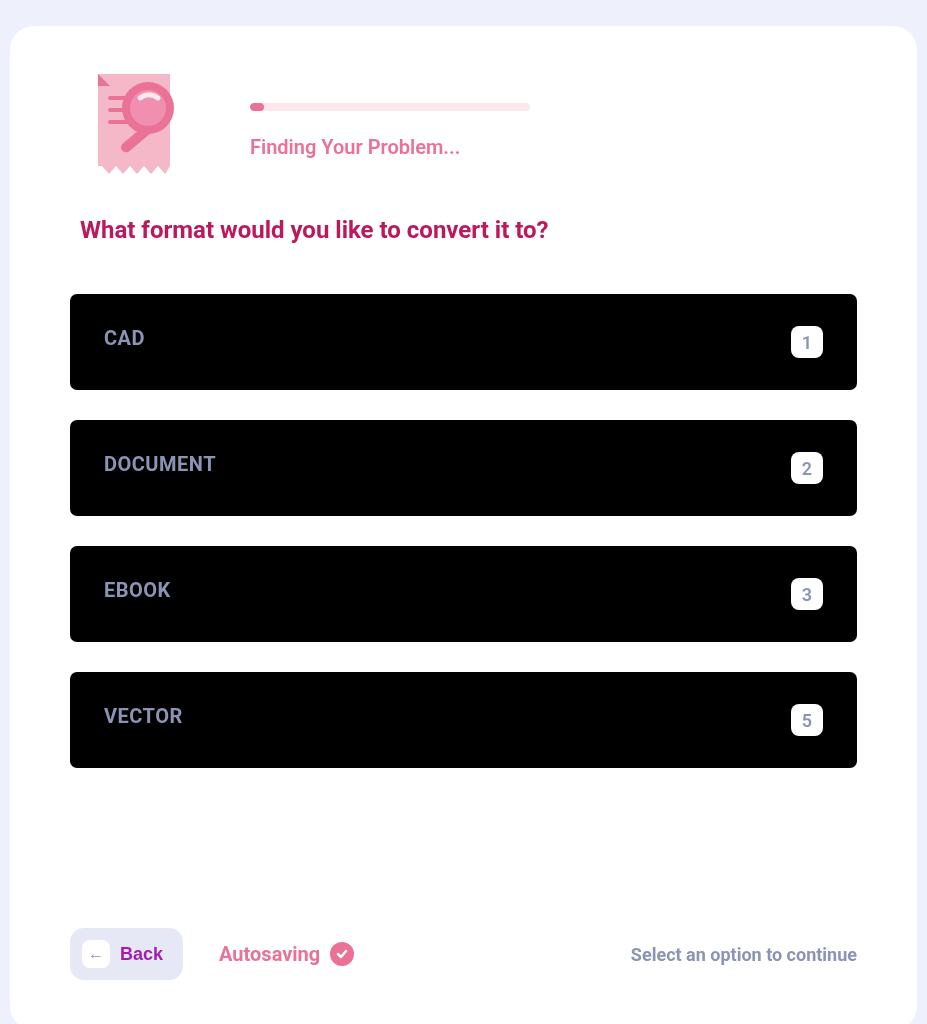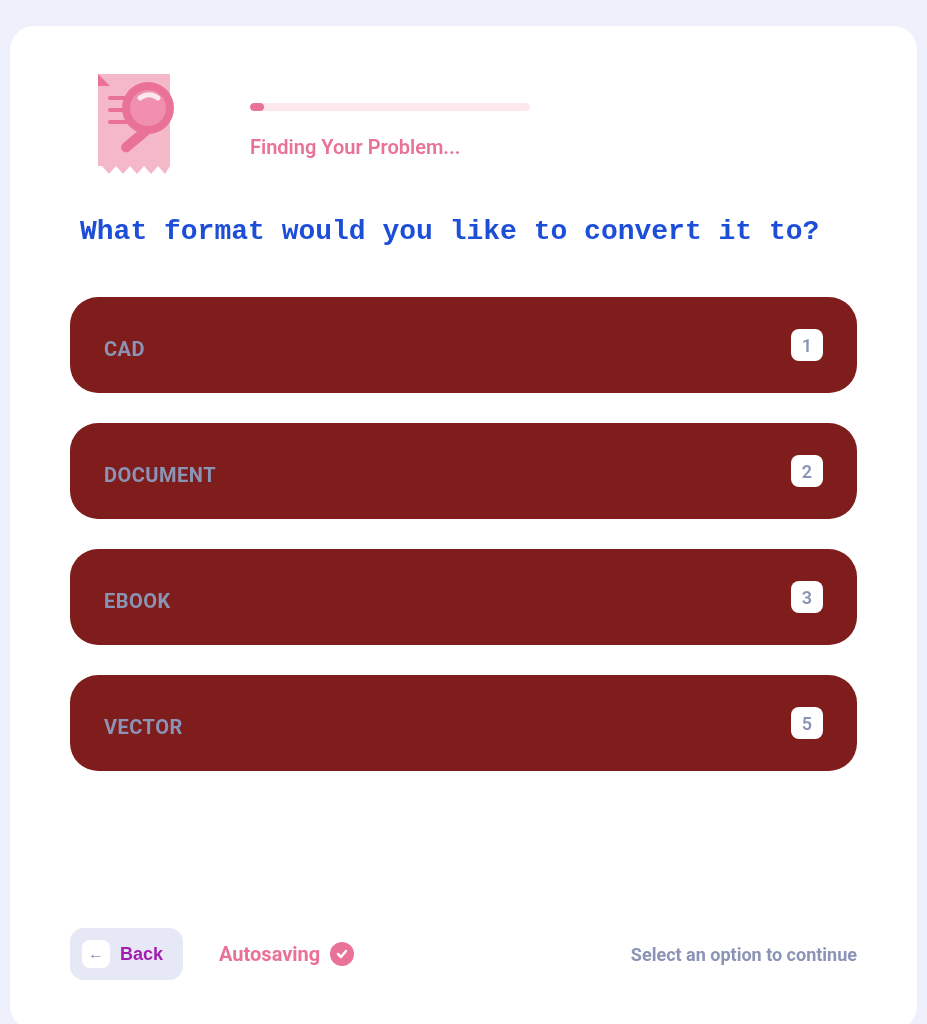--- a/index.html
+++ b/index.html
@@ -60,42 +60,41 @@
       border-radius: 4px;
     }
     
     .progress-text {
       color: #e97296;
       font-size: 20px;
       font-weight: 600;
     }
     
     .question-title {
-      color: #1d4ed8;
-      font-size: 28px;
+      color: #be185d;
+      font-size: 24px;
       font-weight: 700;
       margin-bottom: 50px;
       margin-left: 10px;
-      font-family: Liberation Mono, monospace;
     }
     
     .options-container {
       display: flex;
       flex-direction: column;
       gap: 30px;
       flex: 1;
     }
     
     .option-item {
-      background-color: #7f1d1d;
-      border-radius: 28px;
+      background-color: #000000;
+      border-radius: 7px;
       padding: 32px 34px;
       display: flex;
       justify-content: space-between;
-      align-items: flex-end;
+      align-items: flex-start;
       cursor: pointer;
     }
     
     .option-label {
       color: #8b94b5;
       font-size: 20px;
       font-weight: 700;
       letter-spacing: 0.5px;
     }
     

